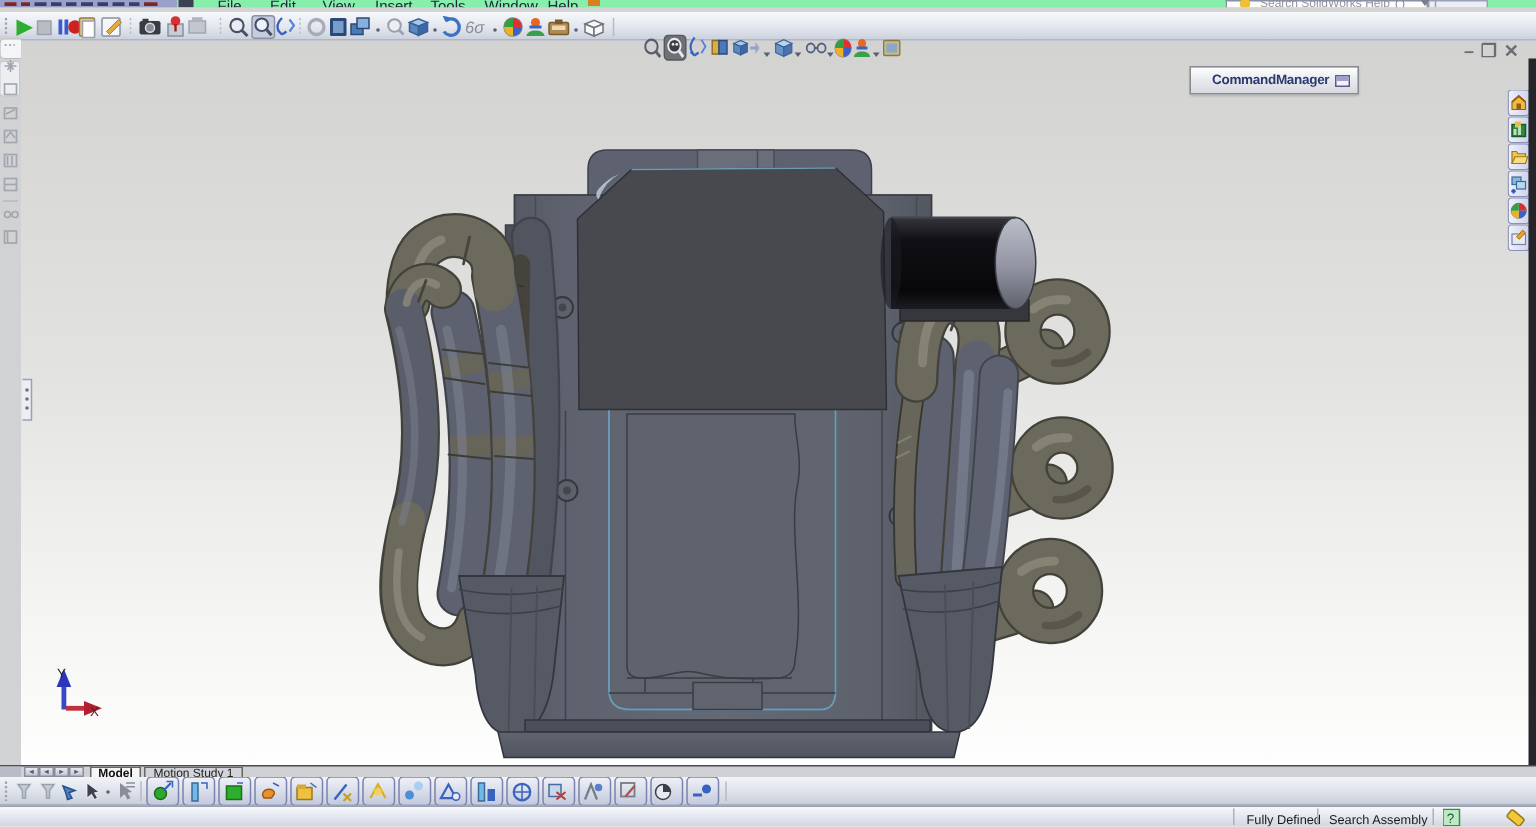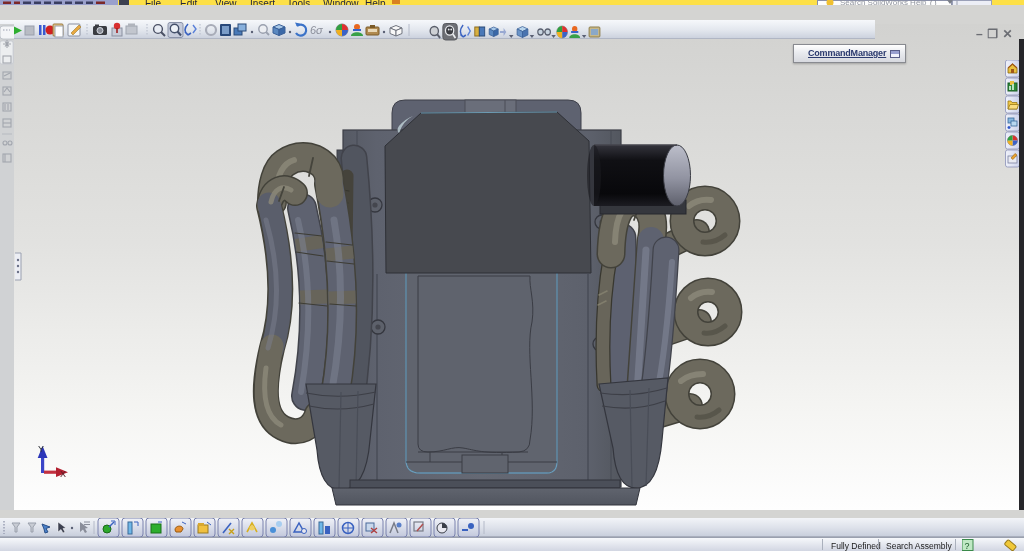--- a/index.html
+++ b/index.html
@@ -1,40 +1,40 @@
 <!DOCTYPE html>
 <html><head>
 <meta charset="utf-8">
 <style>
 html,body{margin:0;padding:0;}
 body{font-family:"Liberation Sans",sans-serif;}
 #app{position:relative;width:1024px;height:551px;overflow:hidden;background:#d4d4d2;}
 #app *{position:absolute;box-sizing:border-box;}
 
 
-#menustrip{left:0;top:0;width:1024px;height:5px;background:#fde047;overflow:hidden;}
+#menustrip{left:0;top:0;width:1024px;height:5px;background:#86efac;overflow:hidden;}
 #menustrip .logo{left:0;top:0;width:118px;height:5px;background:#9aa0cc;}
 #menustrip .sbox{left:817px;top:0;width:135px;height:5px;background:#fdfdfd;border:1px solid #8a90a8;border-bottom:none;}
 #menustrip .sbox2{left:952px;top:0;width:40px;height:5px;background:#eceef6;border:1px solid #9aa0b8;border-bottom:none;}
 
 
-#maintb{left:0;top:20px;width:875px;height:19px;background:linear-gradient(#f6f8fb,#e3e7ee 55%,#ccd2de);border-bottom:1px solid #b0b6c4;}
+#maintb{left:0;top:8px;width:1024px;height:19px;background:linear-gradient(#f6f8fb,#e3e7ee 55%,#ccd2de);border-bottom:1px solid #b0b6c4;}
 #maintb svg{top:1px;}
 
 
 #vpsvg{left:0;top:0;width:1024px;height:551px;}
 
 
 #winctl{left:976px;top:27px;width:48px;height:14px;color:#6b6d73;font-size:12px;font-weight:bold;letter-spacing:4.5px;}
 
 
 #headsup{left:428px;top:23px;width:190px;height:18px;}
 
 
-#cmdmgr{left:793px;top:44px;width:113px;height:19px;background:linear-gradient(#ffffff,#e9ebef 45%,#d7d9df);border:1px solid #888a90;box-shadow:0 1px 2px rgba(0,0,0,.25);color:#2b3a6e;font-weight:bold;font-size:9px;line-height:17px;padding-left:14px;letter-spacing:-0.2px;text-decoration:underline;}
+#cmdmgr{left:793px;top:44px;width:113px;height:19px;background:linear-gradient(#ffffff,#e9ebef 45%,#d7d9df);border:1px solid #888a90;box-shadow:0 1px 2px rgba(0,0,0,.25);color:#2b3a6e;font-weight:bold;font-size:9px;line-height:17px;padding-left:14px;letter-spacing:-0.2px;}
 #cmdmgr .wic{left:96px;top:5px;width:10px;height:8px;border:1px solid #5a5e88;background:#f2f2fc;}
 #cmdmgr .wic::before{content:"";position:absolute;left:0;top:0;width:8px;height:2.5px;background:#9aa0d0;}
 
 
 #lefttb{left:0;top:24px;width:14px;height:486px;}
 
 
 #righttabs{left:1005px;top:60px;width:15px;height:110px;}
 #darkstrip{left:1019px;top:39px;width:5px;height:471px;background:#26262a;}
 
@@ -496,20 +496,29 @@
   </g>
   <g transform="translate(0,90)">
     <rect x="0.5" y="0" width="14" height="17" rx="2" fill="url(#rtb)" stroke="#8a90b8" stroke-width="0.8"></rect>
     <rect x="3" y="6" width="9" height="7" fill="#e8eaf2" stroke="#7a80a0" stroke-width="0.8"></rect>
     <path d="M6,8 L10,3.5 L12,5 L8,9.5 Z" fill="#e8a030" stroke="#9a6a10" stroke-width="0.6"></path>
   </g>
 </svg>
 </div>
 <div id="darkstrip"></div>
 
+<div id="tabrow">
+  <div class="lcorner"></div>
+  <div class="navbtn" style="left:16px">◄</div>
+  <div class="navbtn" style="left:26px">◄</div>
+  <div class="navbtn" style="left:36px">►</div>
+  <div class="navbtn" style="left:46px">►</div>
+  <div class="tab1">Model</div>
+  <div class="tab2">Motion Study 1</div>
+</div>
 
 <div id="bottomtb">
 <svg width="500" height="19" viewBox="0 0 500 19" style="left:0;top:0">
   <defs>
     <linearGradient id="bbg" x1="0" y1="0" x2="0" y2="19" gradientUnits="userSpaceOnUse">
       <stop offset="0" stop-color="#f0f2f8"></stop>
             <stop offset="1" stop-color="#c2c8dc"></stop>
     </linearGradient>
   </defs>
   <line x1="4" y1="3" x2="4" y2="16" stroke="#9aa0b4" stroke-width="1.5" stroke-dasharray="1.5,1.5"></line>

